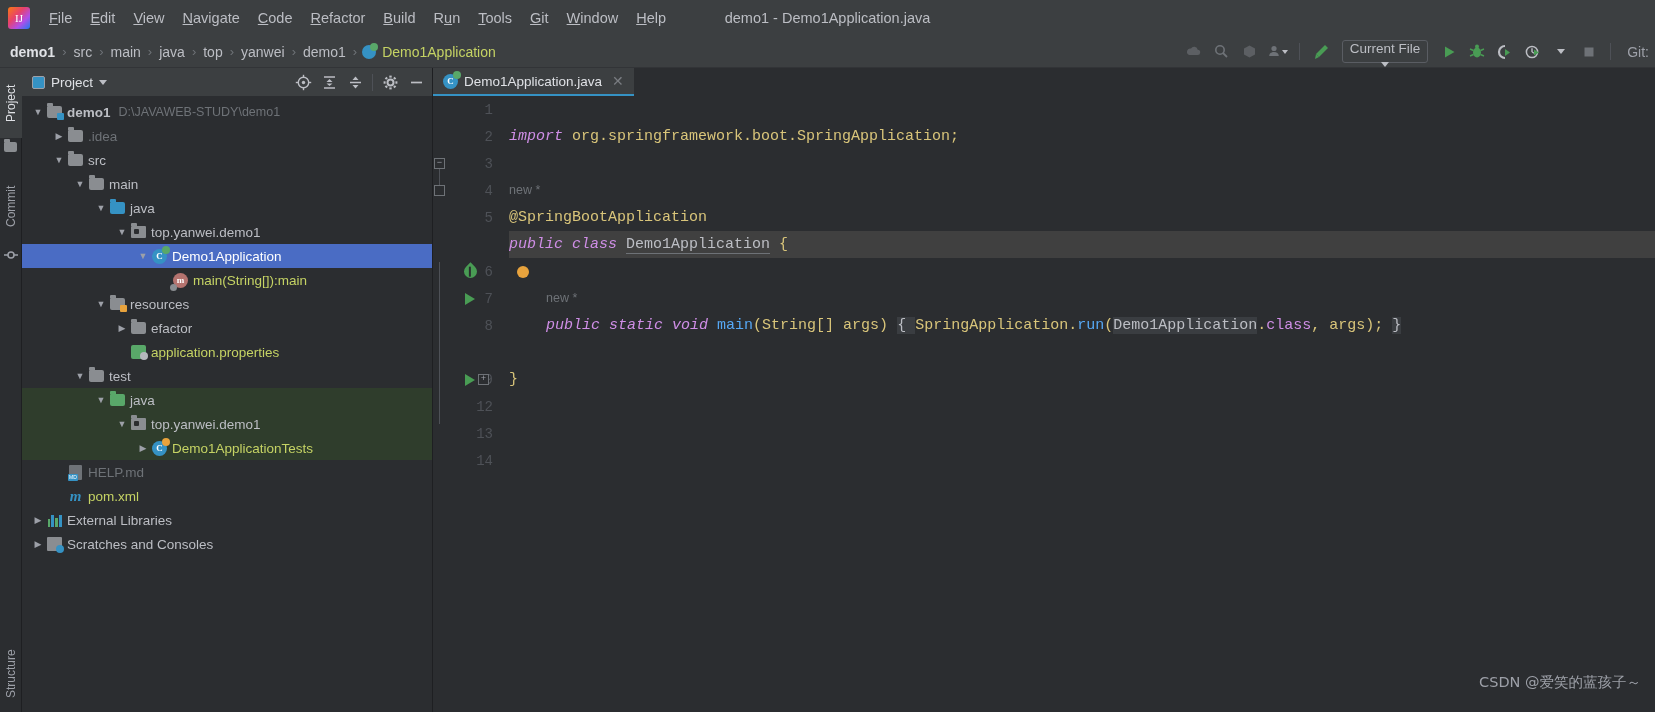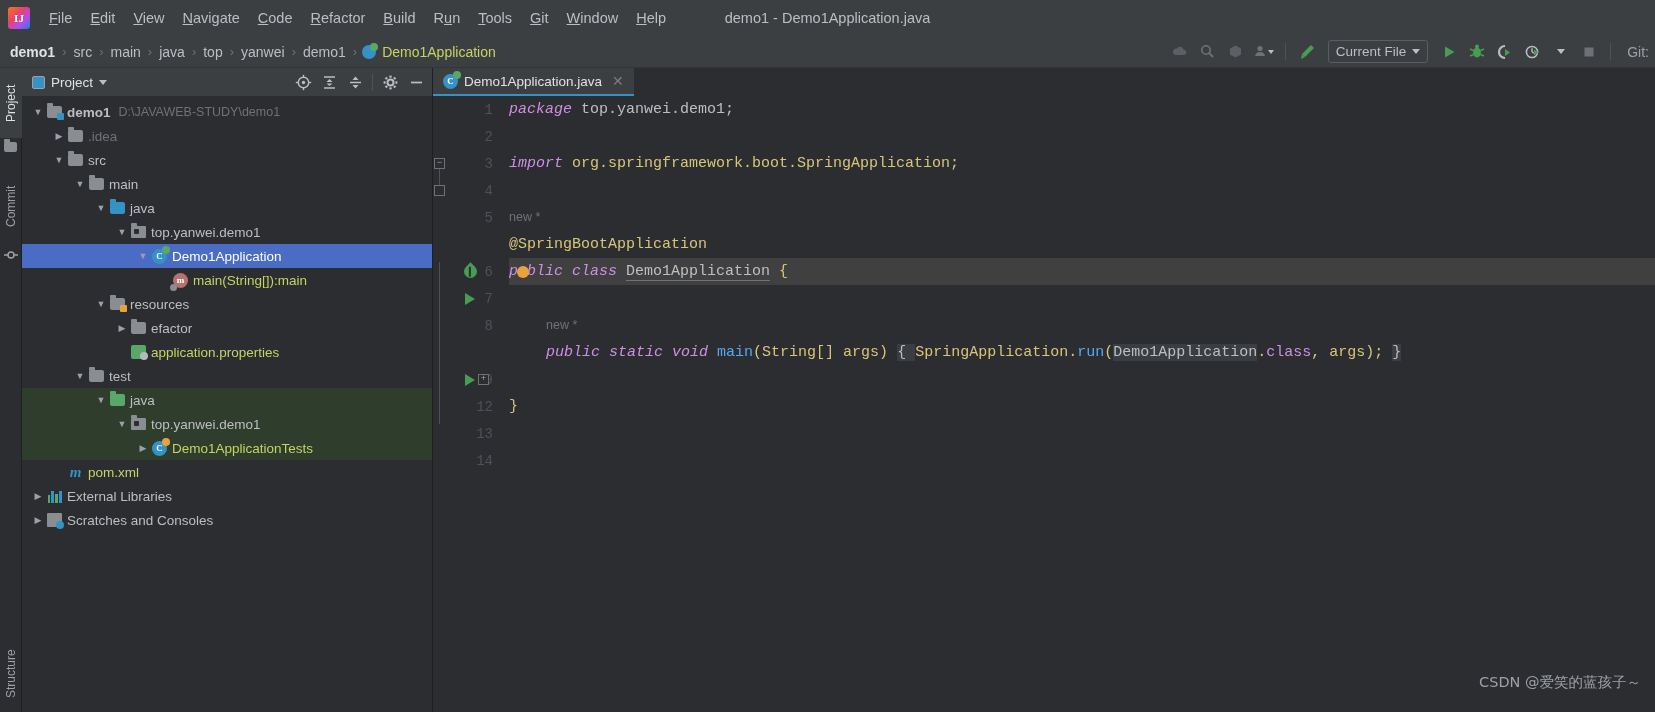--- a/index.html
+++ b/index.html
@@ -15,21 +15,21 @@
   .menubar {
     height: 36px; background: #3c3f41;
     display: flex; align-items: center; position: relative;
   }
   .ij-logo {
     width: 22px; height: 22px; margin-left: 8px; margin-right: 10px;
     border-radius: 3px; position: relative; flex: none;
     background: linear-gradient(135deg, #f97a12 0%, #e8426a 38%, #b14ee8 68%, #1d7bf0 100%);
     display: flex; align-items: center; justify-content: center;
   }
-  .ij-logo span { color: #fff; font-size: 11px; font-weight: bold; font-family: "Liberation Serif", serif; }
+  .ij-logo span { color: #fff; font-size: 11px; font-weight: normal; font-family: "Liberation Serif", serif; }
   .menu-item {
     color: #bcbec4; font-size: 14.5px; padding: 4px 9px; white-space: nowrap; cursor: default;
   }
   .menu-item .mn { text-decoration: underline; }
   .win-title {
     position: absolute; left: 0; right: 0; text-align: center;
     color: #bcbec4; font-size: 14.5px; pointer-events: none;
   }
 
   
@@ -50,21 +50,21 @@
     content:''; position:absolute; right:-2px; top:-2px; width:8px; height:8px;
     border-radius:50%; background:#59a869;
   }
   .crumb-item { display: flex; align-items: center; }
 
   .toolbar-right { margin-left: auto; display: flex; align-items: center; padding-right: 6px; gap: 2px; }
   .tb-ico { width: 26px; height: 24px; display: flex; align-items: center; justify-content: center; }
   .tb-sep { width: 1px; height: 17px; background: #4e5157; margin: 0 6px; }
   .runconfig {
     border: 1px solid #5a5d63; border-radius: 3px; height: 23px; padding: 0 7px;
-    display: flex; align-items: center; gap: 6px; margin: 0 6px; background: #3c3f41;
+    display: flex; align-items: center; gap: 6px; margin: 0 6px; background: #3c3f41; flex-direction: column;
   }
   .runconfig span { color: #bcbec4; font-size: 13.5px; }
   .tri-down { width:0;height:0;border-left:4.5px solid transparent;border-right:4.5px solid transparent;border-top:5px solid #bcbec4; }
   .git-label { color: #9da0a8; font-size: 14px; padding-left: 8px; }
 
   
   .body { display: flex; height: 644px; }
 
   
   .leftstrip {
@@ -520,20 +520,27 @@
               <span class="pkg"></span>
             </span>
             <span class="rlabel">top.yanwei.demo1</span>
           </div>
           <div class="row testscope" style="padding-left: 113px;">
             <span class="chev">▶</span>
             <span class="tico">
               <span class="jclass test">C</span>
             </span>
             <span class="rlabel c-yellow">Demo1ApplicationTests</span>
+          </div>
+          <div class="row" style="padding-left: 29px;">
+            <span class="chev"></span>
+            <span class="tico">
+              <span class="mdico"></span>
+            </span>
+            <span class="rlabel c-dim">HELP.md</span>
           </div>
           <div class="row" style="padding-left: 29px;">
             <span class="chev"></span>
             <span class="tico">
               <span class="mvn">m</span>
             </span>
             <span class="rlabel c-yellow">pom.xml</span>
           </div>
           <div class="row" style="padding-left: 8px;">
             <span class="chev">▶</span>
@@ -589,21 +596,20 @@
             <div class="gline"></div>
             <div class="gline">9<span class="gmark">
                 <span class="play-tri"></span>
               </span></div>
             <div class="gline">12</div>
             <div class="gline">13</div>
             <div class="gline">14</div>
             <div class="fold-mark" style="left: 45px; top: 278px; position: absolute;">+</div>
           </div>
         <div class="codecol" id="codecol" style="position: relative;">
-            <div class="cline"><span class="k">package </span><span class="id">top.yanwei.demo1;</span></div>
             <div class="cline">&nbsp;</div>
             <div class="cline"><span class="k">import </span><span class="t">org.springframework.boot.SpringApplication;</span></div>
             <div class="cline">&nbsp;</div>
             <div class="cline hint">new *</div>
             <div class="cline"><span class="ann">@SpringBootApplication</span></div>
             <div class="cline curr"><span class="k">public class </span><span class="cname">Demo1Application</span><span class="p"> {</span></div>
             <div class="cline">&nbsp;</div>
             <div class="cline hint" style="padding-left: 37px;">new *</div>
             <div class="cline" style="padding-left: 37px;"><span class="k">public static void </span><span class="fn">main</span><span class="p">(</span><span class="t">String</span><span class="p">[] </span><span class="t">args</span><span class="p">) </span><span class="hl">{ </span><span class="t">SpringApplication.</span><span class="fn">run</span><span class="p">(</span><span class="hl">Demo1Application</span><span class="p">.</span><span class="kw">class</span><span class="p">, </span><span class="t">args</span><span class="p">); </span><span class="hl">}</span></div>
             <div class="cline">&nbsp;</div>

